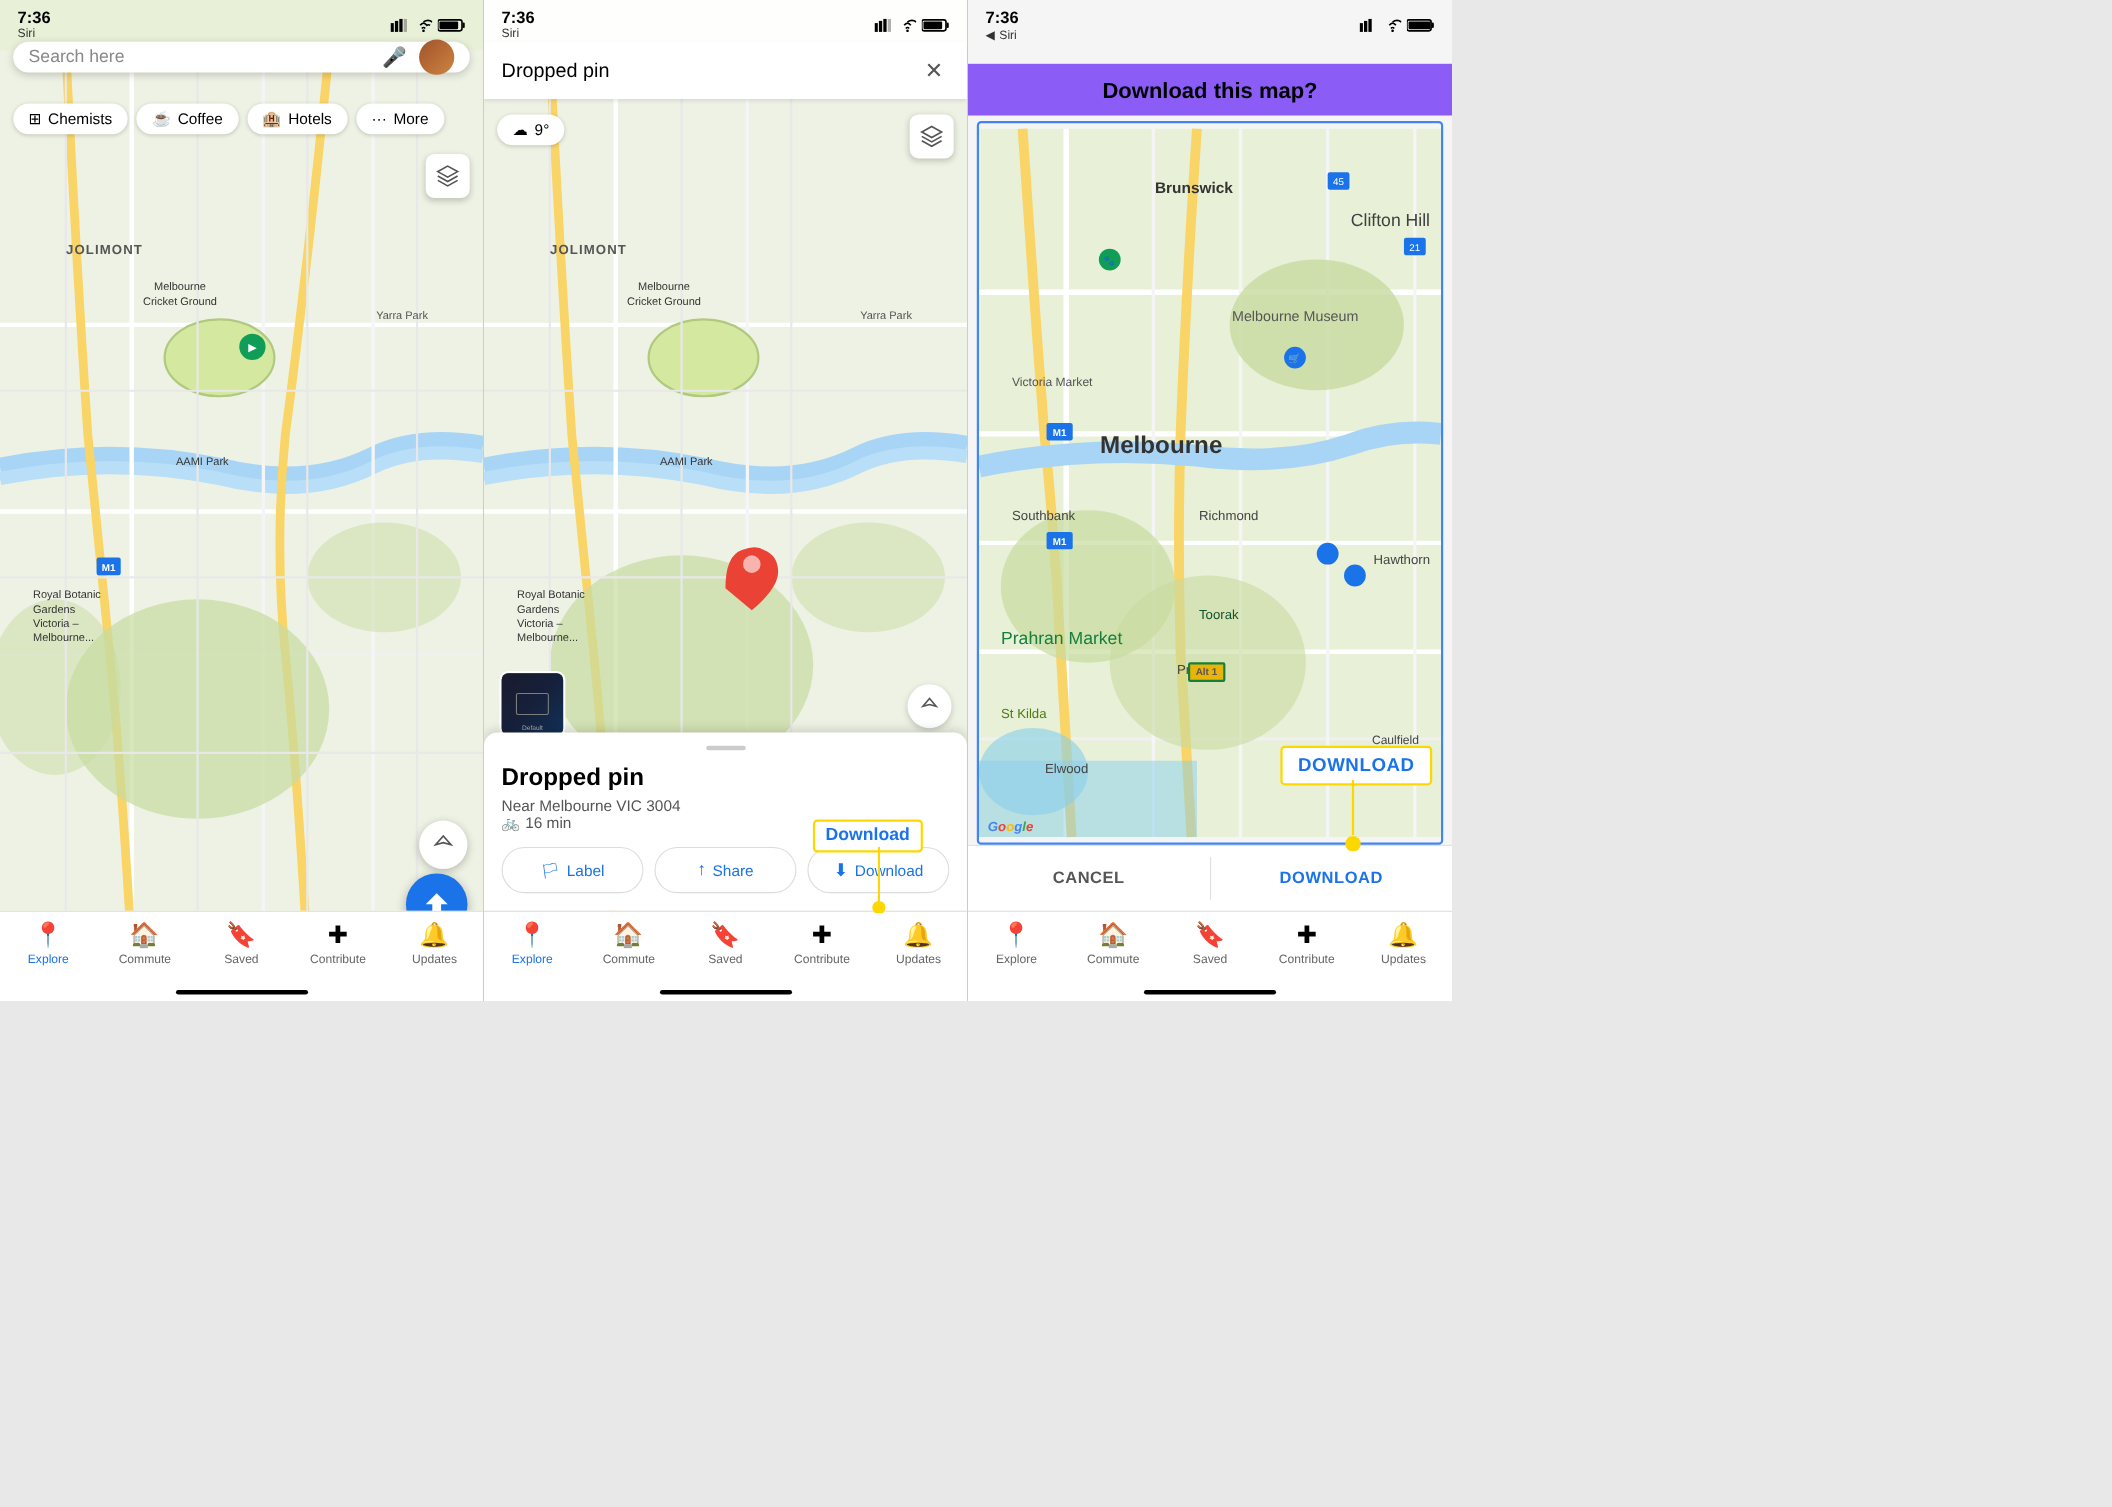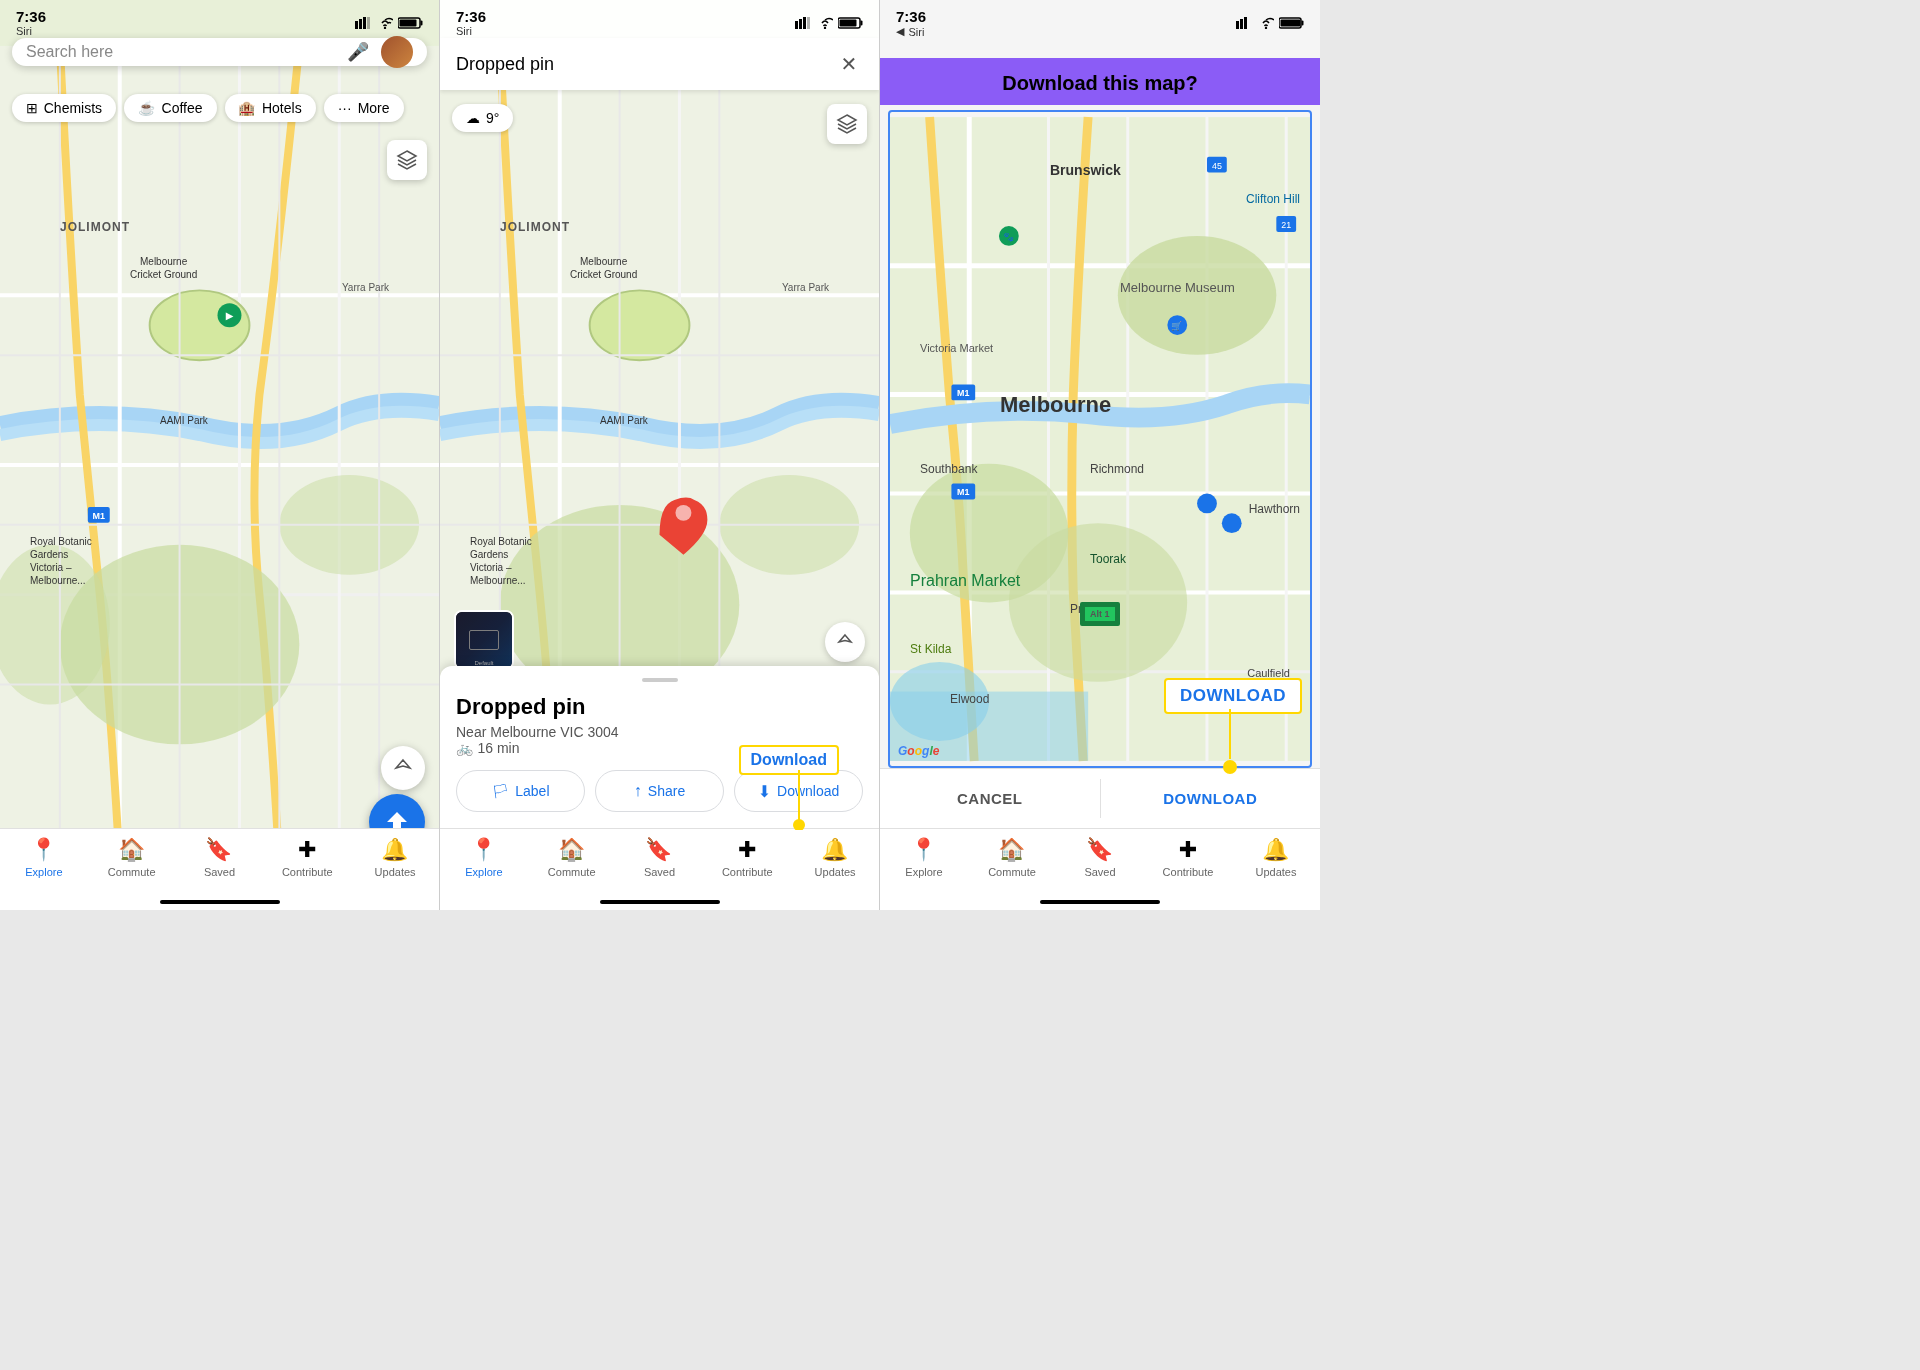--- a/index.html
+++ b/index.html
@@ -699,39 +699,39 @@
 
       <circle cx="120" cy="120" r="10" fill="#0f9d58"></circle>
       <text x="120" y="124" text-anchor="middle" fill="white" font-size="9">🐾</text>
       <circle cx="290" cy="210" r="10" fill="#1a73e8"></circle>
       <text x="290" y="214" text-anchor="middle" fill="white" font-size="9">🛒</text>
       <circle cx="320" cy="390" r="10" fill="#1a73e8"></circle>
       <circle cx="345" cy="410" r="10" fill="#1a73e8"></circle>
     </svg>
 
     <div style="position:absolute;top:50px;left:160px;font-size:14px;font-weight:700;color:#333;">Brunswick</div>
-    <div style="position:absolute;top:80px;right:10px;font-size:12px;color:#0369a1;">Clifton Hill</div>
+    <div style="position:absolute;top:80px;right:10px;font-size:16px;color:#404040;">Clifton Hill</div>
     <div style="position:absolute;top:168px;left:230px;font-size:13px;font-weight:500;color:#555;">Melbourne Museum</div>
     <div style="position:absolute;top:230px;left:30px;font-size:11px;color:#555;">Victoria Market</div>
     <div style="position:absolute;top:280px;left:110px;font-size:22px;font-weight:700;color:#333;">Melbourne</div>
     <div style="position:absolute;top:350px;left:30px;font-size:12px;color:#444;">Southbank</div>
     <div style="position:absolute;top:350px;left:200px;font-size:12px;color:#444;">Richmond</div>
     <div style="position:absolute;top:390px;right:10px;font-size:12px;color:#444;">Hawthorn</div>
     <div style="position:absolute;top:440px;left:200px;font-size:12px;color:#14532d;">Toorak</div>
     <div style="position:absolute;top:460px;left:20px;font-size:16px;color:#15803d;">Prahran Market</div>
     <div style="position:absolute;top:490px;left:180px;font-size:12px;color:#444;">Prahran</div>
     <div style="position:absolute;top:530px;left:20px;font-size:12px;color:#4d7c0f;">St Kilda</div>
     <div style="position:absolute;top:555px;right:20px;font-size:11px;color:#444;">Caulfield<br>North</div>
     <div style="position:absolute;top:580px;left:60px;font-size:12px;color:#444;">Elwood</div>
 
     <div style="position:absolute;bottom:8px;left:8px;font-size:12px;font-weight:600;font-style:italic;">
       <span class="g-blue">G</span><span class="g-red">o</span><span class="g-yellow">o</span><span class="g-blue">g</span><span class="g-green">l</span><span class="g-red">e</span>
     </div>
 
-    <div style="position:absolute;top:490px;left:190px;background:#22c55e;border-radius:2px;padding:2px 5px;font-size:9px;font-weight:600;color:#555;border:5px solid #15803d;">Alt 1</div>
+    <div style="position:absolute;top:490px;left:190px;background:#eab308;border-radius:2px;padding:2px 5px;font-size:9px;font-weight:600;color:#555;border:2px solid #15803d;">Alt 1</div>
   </div>
 
   <div style="position:absolute;bottom:196px;right:18px;z-index:20;">
     <div class="map-dl-box">DOWNLOAD</div>
   </div>
 
   <svg style="position:absolute;bottom:136px;right:60px;z-index:20;" width="60" height="65">
     <line x1="30" y1="0" x2="30" y2="50" stroke="#ffd700" stroke-width="2"></line>
     <circle cx="30" cy="58" r="7" fill="#ffd700"></circle>
   </svg>

